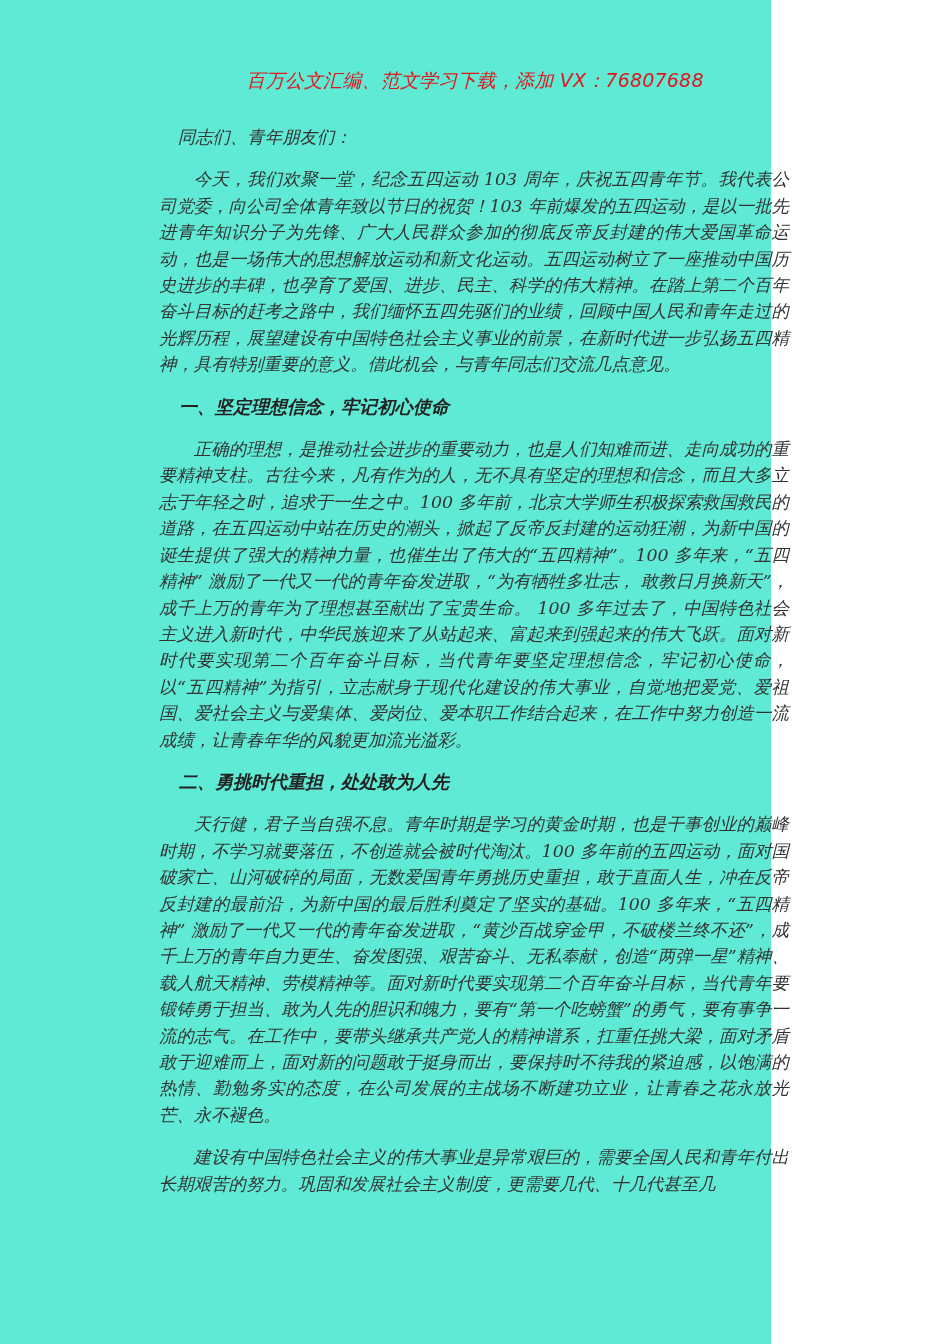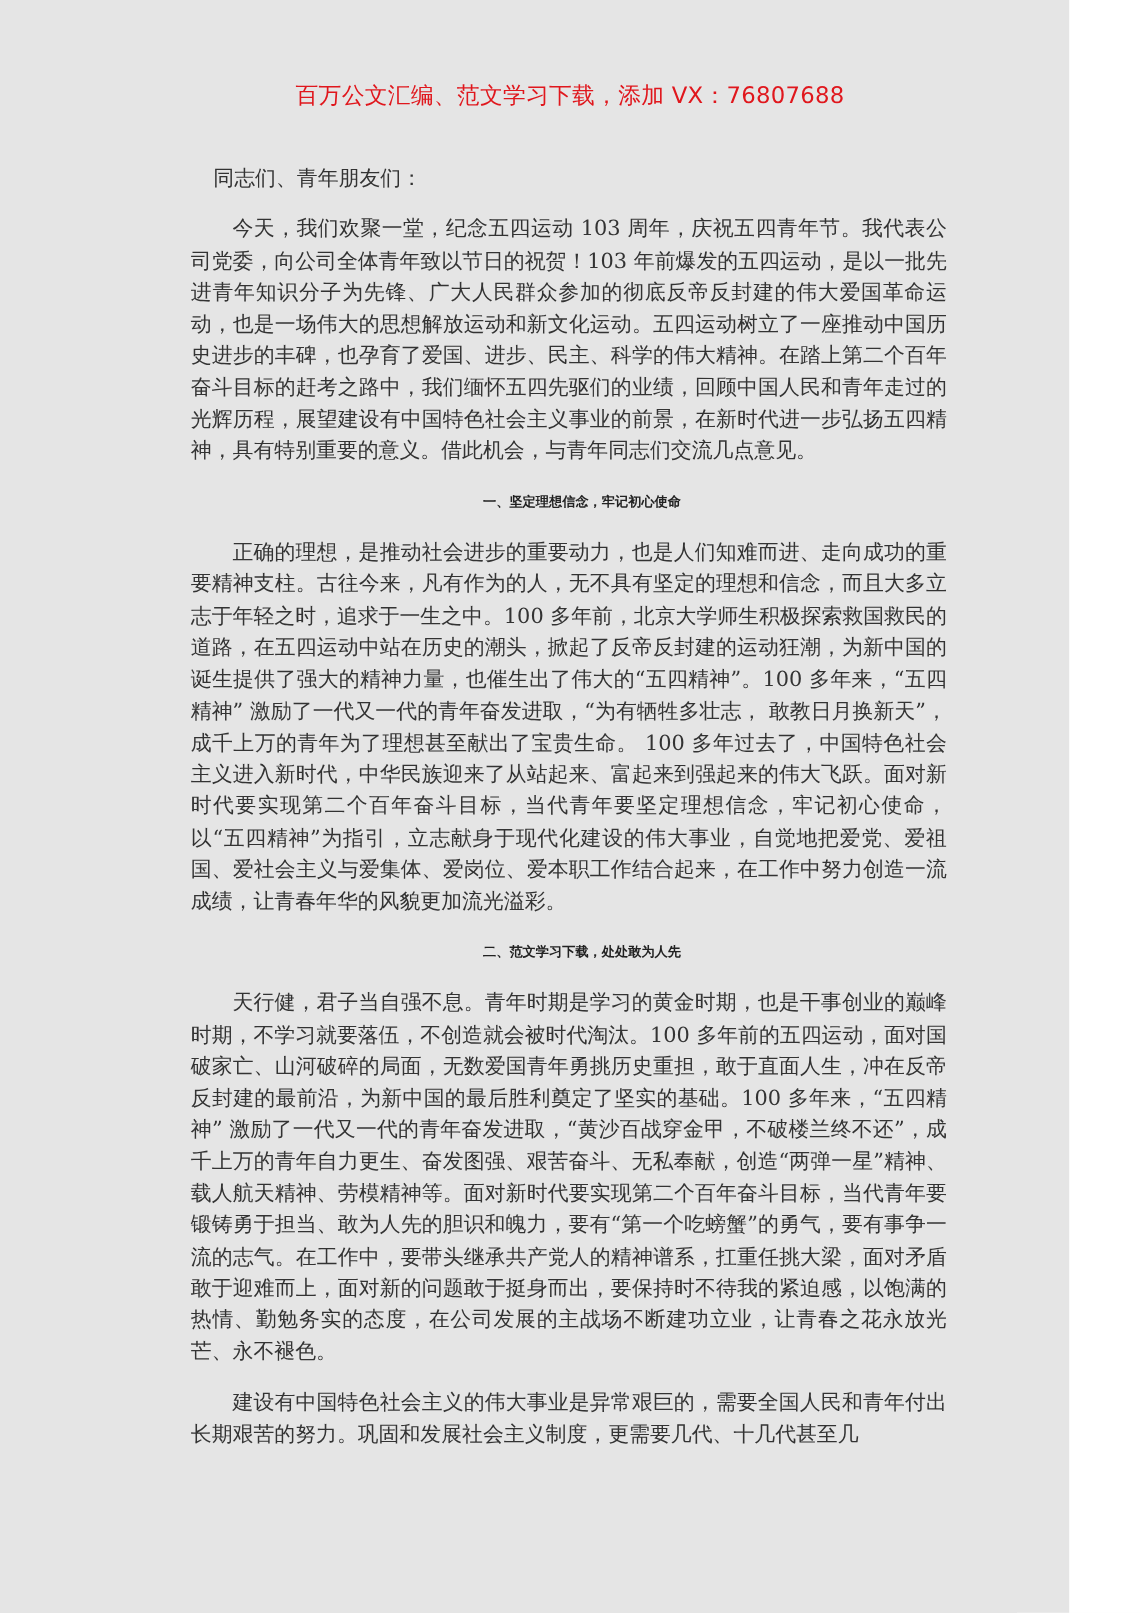--- a/index.html
+++ b/index.html
@@ -10,23 +10,24 @@
     body {
       width: 950px;
       height: 1344px;
       position: relative;
       overflow: hidden;
     }
     .page {
       position: absolute;
       left: 0;
       top: 0;
-      width: 891px;
+      width: 771px;
       height: 1344px;
-      background: #e5e5e5;
+      background: #5eead4;
+      font-style: italic;
     }
     .banner {
       position: absolute;
       top: 66px;
       left: 0;
       width: 950px;
       text-align: center;
       color: #e0171d;
       font-family: "DejaVu Sans", "Liberation Sans", sans-serif;
       font-size: 19px;
@@ -42,46 +43,45 @@
       font-size: 17.4px;
       color: #333333;
     }
     .para {
       margin: 16px;
       text-indent: 2em;
       line-height: 26.4px;
       text-align: justify;
     }
     .salutation {
-      margin: 12px 0 12px 0;
+      margin: 0 0 12px 0;
       text-indent: 2em;
       line-height: 26.4px;
     }
     .heading {
       margin: 12px 0 12px 0;
       text-indent: 2em;
       line-height: 26.4px;
       font-family: "DejaVu Sans", "Liberation Sans", sans-serif;
       font-weight: bold;
-      font-size: 11px;
+      font-size: 18px;
       color: #222222;
-      text-align: center;
     }
   </style>
 </head>
 <body>
 
 <div class="page">
   <div class="banner">百万公文汇编、范文学习下载，添加 VX：76807688</div>
 
   <div class="content">
     <p class="salutation">同志们、青年朋友们：</p>
     <p class="para">今天，我们欢聚一堂，纪念五四运动 103 周年，庆祝五四青年节。我代表公司党委，向公司全体青年致以节日的祝贺！103 年前爆发的五四运动，是以一批先进青年知识分子为先锋、广大人民群众参加的彻底反帝反封建的伟大爱国革命运动，也是一场伟大的思想解放运动和新文化运动。五四运动树立了一座推动中国历史进步的丰碑，也孕育了爱国、进步、民主、科学的伟大精神。在踏上第二个百年奋斗目标的赶考之路中，我们缅怀五四先驱们的业绩，回顾中国人民和青年走过的光辉历程，展望建设有中国特色社会主义事业的前景，在新时代进一步弘扬五四精神，具有特别重要的意义。借此机会，与青年同志们交流几点意见。</p>
 
     <h3 class="heading">一、坚定理想信念，牢记初心使命</h3>
     <p class="para">正确的理想，是推动社会进步的重要动力，也是人们知难而进、走向成功的重要精神支柱。古往今来，凡有作为的人，无不具有坚定的理想和信念，而且大多立志于年轻之时，追求于一生之中。100 多年前，北京大学师生积极探索救国救民的道路，在五四运动中站在历史的潮头，掀起了反帝反封建的运动狂潮，为新中国的诞生提供了强大的精神力量，也催生出了伟大的“五四精神”。100 多年来，“五四精神” 激励了一代又一代的青年奋发进取，“为有牺牲多壮志， 敢教日月换新天”，成千上万的青年为了理想甚至献出了宝贵生命。 100 多年过去了，中国特色社会主义进入新时代，中华民族迎来了从站起来、富起来到强起来的伟大飞跃。面对新时代要实现第二个百年奋斗目标，当代青年要坚定理想信念，牢记初心使命， 以“五四精神”为指引，立志献身于现代化建设的伟大事业，自觉地把爱党、爱祖国、爱社会主义与爱集体、爱岗位、爱本职工作结合起来，在工作中努力创造一流成绩，让青春年华的风貌更加流光溢彩。</p>
 
-    <h3 class="heading">二、范文学习下载，处处敢为人先</h3>
+    <h3 class="heading">二、勇挑时代重担，处处敢为人先</h3>
     <p class="para">天行健，君子当自强不息。青年时期是学习的黄金时期，也是干事创业的巅峰时期，不学习就要落伍，不创造就会被时代淘汰。100 多年前的五四运动，面对国破家亡、山河破碎的局面，无数爱国青年勇挑历史重担，敢于直面人生，冲在反帝反封建的最前沿，为新中国的最后胜利奠定了坚实的基础。100 多年来，“五四精神” 激励了一代又一代的青年奋发进取，“黄沙百战穿金甲，不破楼兰终不还”，成千上万的青年自力更生、奋发图强、艰苦奋斗、无私奉献，创造“两弹一星”精神、载人航天精神、劳模精神等。面对新时代要实现第二个百年奋斗目标，当代青年要锻铸勇于担当、敢为人先的胆识和魄力，要有“第一个吃螃蟹”的勇气，要有事争一流的志气。在工作中，要带头继承共产党人的精神谱系，扛重任挑大梁，面对矛盾敢于迎难而上，面对新的问题敢于挺身而出，要保持时不待我的紧迫感，以饱满的热情、勤勉务实的态度，在公司发展的主战场不断建功立业，让青春之花永放光芒、永不褪色。</p>
 
     <p class="para">建设有中国特色社会主义的伟大事业是异常艰巨的，需要全国人民和青年付出长期艰苦的努力。巩固和发展社会主义制度，更需要几代、十几代甚至几</p>
   </div>
 </div>
 
 </body></html>

